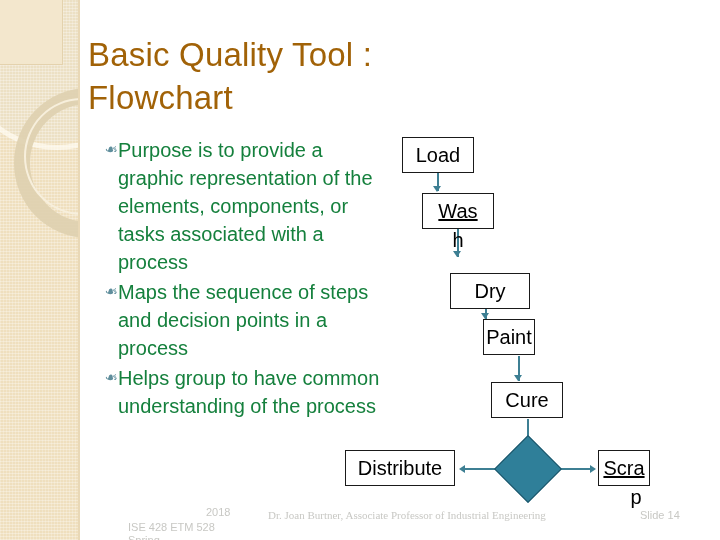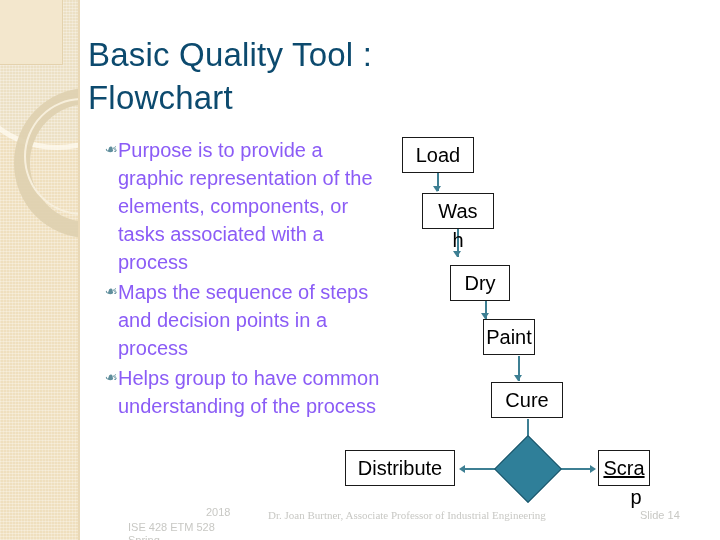--- a/index.html
+++ b/index.html
@@ -72,21 +72,21 @@
     position: absolute;
     right: 0; top: 0; width: 2px; height: 100%;
     background: #e9d8b6;
   }
 
   
   .title {
     position: absolute;
     left: 88px; top: 33px;
     width: 420px;
-    color: #0c4a6e;
+    color: #a16207;
     font-size: 33px;
     line-height: 43px;
     letter-spacing: .2px;
     white-space: pre-line;
   }
 
   
   .body-col {
     position: absolute;
     left: 96px; top: 136px;
@@ -101,21 +101,21 @@
     flex: 0 0 auto;
     width: 22px;
     color: #5f8e9c;
     font-size: 16px;
     line-height: 28px;
     font-family: "DejaVu Sans", sans-serif;
     transform: scaleX(-1);
   }
   .bullet-text {
     flex: 1 1 auto;
-    color: #8b5cf6;
+    color: #15803d;
     font-size: 20px;
     line-height: 28px;
   }
 
   
   .flow {
     position: absolute;
     left: 0; top: 0;
     width: 720px; height: 540px;
     pointer-events: none;
@@ -243,24 +243,24 @@
     <div class="conn conn-h" style="left:463px; top:468px; width:57px;"></div>
     <div class="arrow arrow-left" style="left:459px; top:465px;"></div>
 
     <div class="conn conn-h" style="left:535px; top:468px; width:58px;"></div>
     <div class="arrow arrow-right" style="left:590px; top:465px;"></div>
 
     <div class="diamond" style="left:504px; top:445px; width:46px; height:46px;"></div>
 
     <div class="fbox" style="left:402px; top:137px; width:72px;">Load</div>
 
-    <div class="fbox" style="left:422px; top:193px; width:72px;">Was</div>
+    <div class="fbox" style="left:422px; top:193px; width:72px;text-decoration:underline;">Was</div>
     <div class="overflow-tail" style="left:422px; top:229px; width:72px;">h</div>
 
-    <div class="fbox" style="left:450px; top:265px; width:60px;">Dry</div>
+    <div class="fbox" style="left:450px; top:273px; width:80px;">Dry</div>
 
     <div class="fbox" style="left:483px; top:319px; width:52px;">Paint</div>
 
     <div class="fbox" style="left:345px; top:450px; width:110px;">Distribute</div>
 
     <div class="fbox" style="left:491px; top:382px; width:72px;">Cure</div>
 
     <div class="fbox" style="left:598px; top:450px; width:52px;text-decoration:underline;">Scra</div>
     <div class="overflow-tail" style="left:598px; top:486px; width:76px;">p</div>
 

